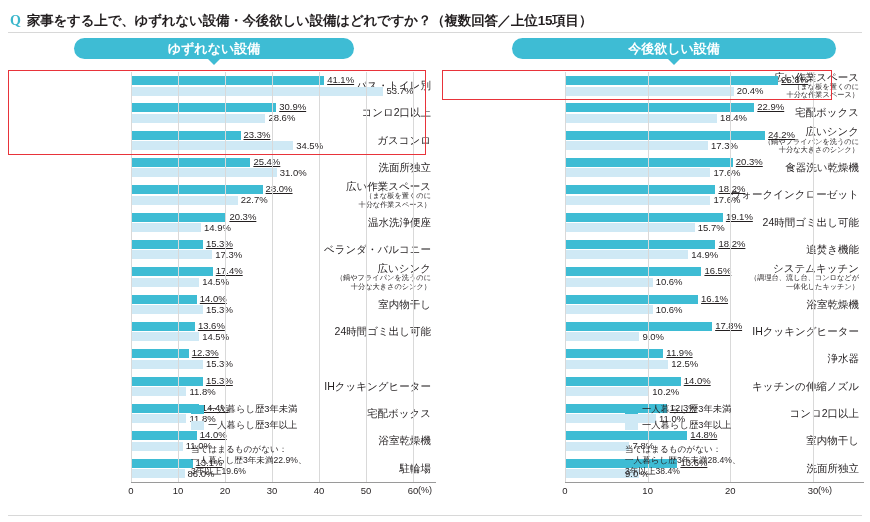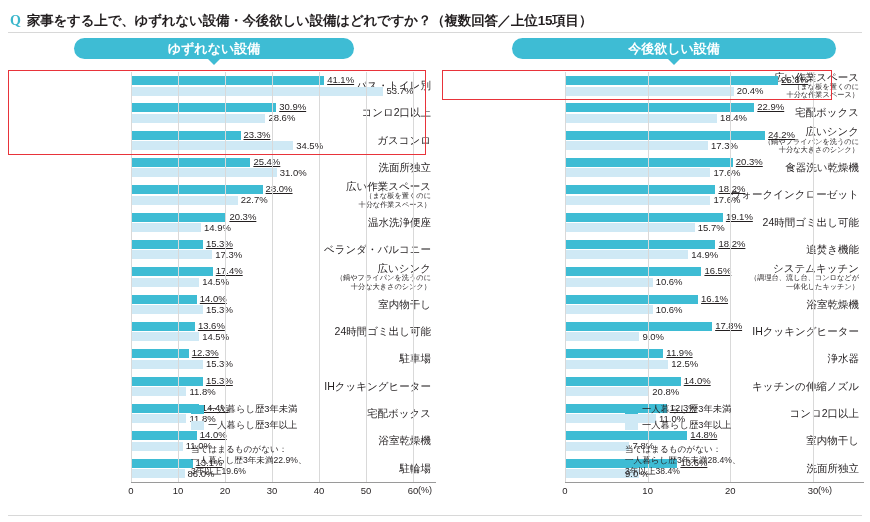--- a/index.html
+++ b/index.html
@@ -196,23 +196,20 @@
             <div class="m">24時間ゴミ出し可能</div>
           </div>
           <div class="bars" style="left: 125px;">
             <div class="bar a" style="width: 63.92px; left: 0px;"></div>
             <div class="val a" style="left: 66.92px;">13.6%</div>
             <div class="bar b" style="width: 68.15px; left: 0px;"></div>
             <div class="val b" style="left: 71.15px;">14.5%</div>
           </div>
         </div>
         <div class="row" style="height: 27.3333px;">
-          <div class="lab" style="width: 125px;">
-            <div class="m">駐車場</div>
-          </div>
           <div class="bars" style="left: 125px;">
             <div class="bar a" style="width: 57.81px; left: 0px;"></div>
             <div class="val a" style="left: 60.81px;">12.3%</div>
             <div class="bar b" style="width: 71.91px; left: 0px;"></div>
             <div class="val b" style="left: 74.91px;">15.3%</div>
           </div>
         </div>
         <div class="row" style="height: 27.3333px;">
           <div class="lab" style="width: 125px;">
             <div class="m">IHクッキングヒーター</div>
@@ -425,21 +422,21 @@
           </div>
         </div>
         <div class="row" style="height: 27.3333px;">
           <div class="lab" style="width: 125px;">
             <div class="m">キッチンの伸縮ノズル</div>
           </div>
           <div class="bars" style="left: 125px;">
             <div class="bar a" style="width: 115.733px; left: 0px;"></div>
             <div class="val a" style="left: 118.733px;">14.0%</div>
             <div class="bar b" style="width: 84.32px; left: 0px;"></div>
-            <div class="val b" style="left: 87.32px;">20.8%</div>
+            <div class="val b" style="left: 87.32px;">10.2%</div>
           </div>
         </div>
         <div class="row" style="height: 27.3333px;">
           <div class="lab" style="width: 125px;">
             <div class="m">コンロ2口以上</div>
           </div>
           <div class="bars" style="left: 125px;">
             <div class="bar a" style="width: 101.68px; left: 0px;"></div>
             <div class="val a" style="left: 104.68px;">12.3%</div>
             <div class="bar b" style="width: 90.9333px; left: 0px;"></div>

